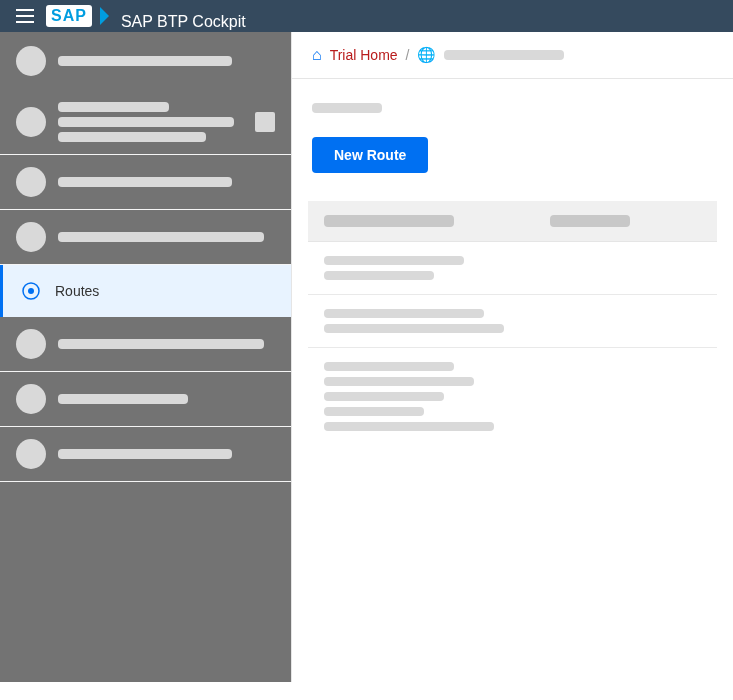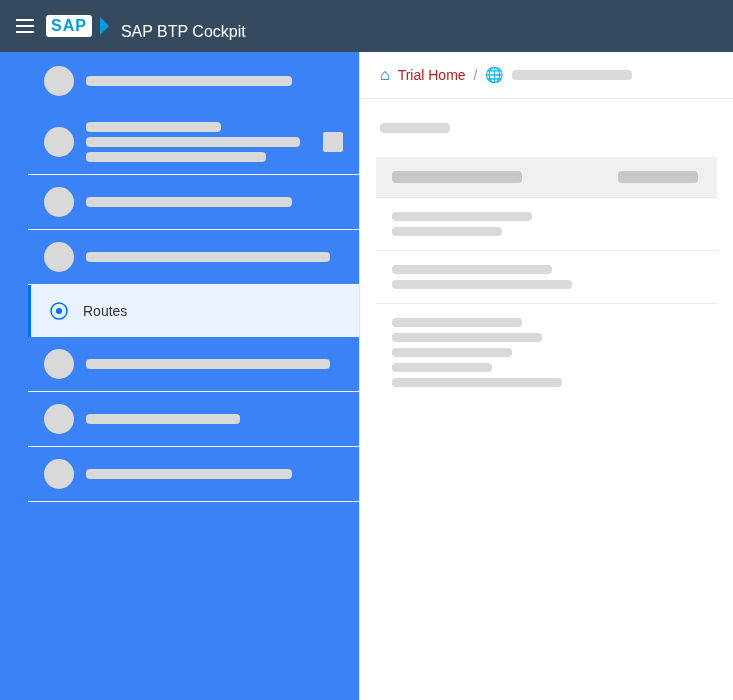--- a/index.html
+++ b/index.html
@@ -1,21 +1,21 @@
 <!DOCTYPE html>
 <html><head>
   <meta charset="utf-8">
   <style>
     * { box-sizing: border-box; margin: 0; padding: 0; }
     body { font-family: '72', Arial, sans-serif; background: #fff; width: 733px; height: 700px; overflow: hidden; }
 
     
     .top-header {
       background: #354a5e;
-      height: 52px;
+      height: 32px;
       display: flex;
       align-items: center;
       padding: 0 16px;
       gap: 12px;
     }
     .hamburger-icon {
       display: flex;
       flex-direction: column;
       gap: 4px;
       cursor: pointer;
@@ -60,26 +60,25 @@
     }
 
     
     .layout {
       display: flex;
       height: 650px;
     }
 
     
     .sidebar {
-      width: 360px;
-      background: #3b82f6;
+      width: 292px;
+      background: #737373;
       border-right: 1px solid #e5e5e5;
       overflow-y: auto;
       flex-shrink: 0;
-      padding-left: 28px;
     }
 
     .sidebar-item {
       display: flex;
       align-items: center;
       padding: 12px 16px;
       gap: 12px;
       border-bottom: 1px solid #f5f5f5;
     }
     .sidebar-avatar {
@@ -351,20 +350,21 @@
     <div class="breadcrumb">
       <span class="breadcrumb-home-icon">⌂</span>
       <a class="breadcrumb-link">Trial Home</a>
       <span class="breadcrumb-separator">/</span>
       <span class="breadcrumb-globe-icon">🌐</span>
       <div class="breadcrumb-placeholder"></div>
     </div>
 
     <div class="page-content">
       <div class="title-placeholder"></div>
+      <button class="new-route-btn">New Route</button>
 
       
       <div class="table-area">
         <div class="table-header-row">
           <div class="table-header-bar w1"></div>
           <div class="table-header-bar w2"></div>
         </div>
 
         <div class="table-row-item">
           <div class="row-bar r1"></div>

